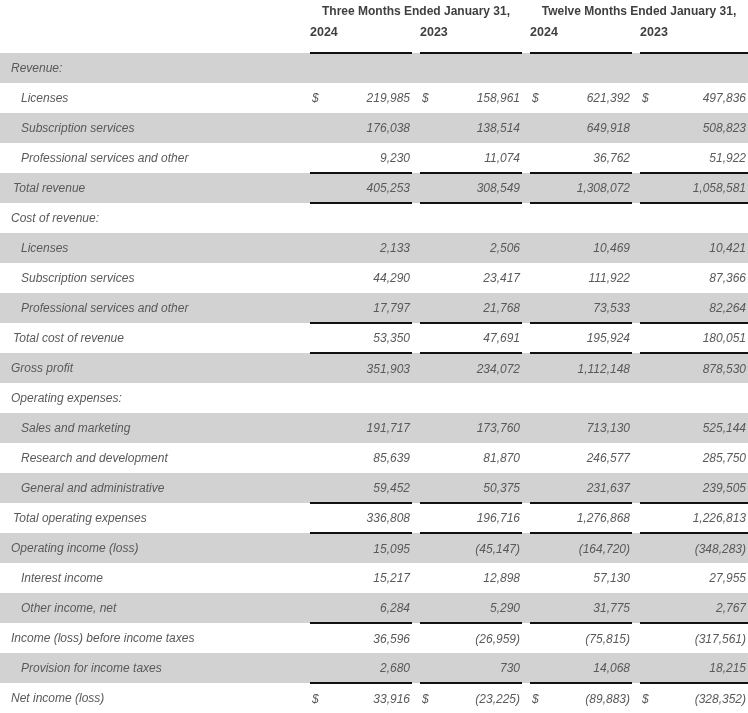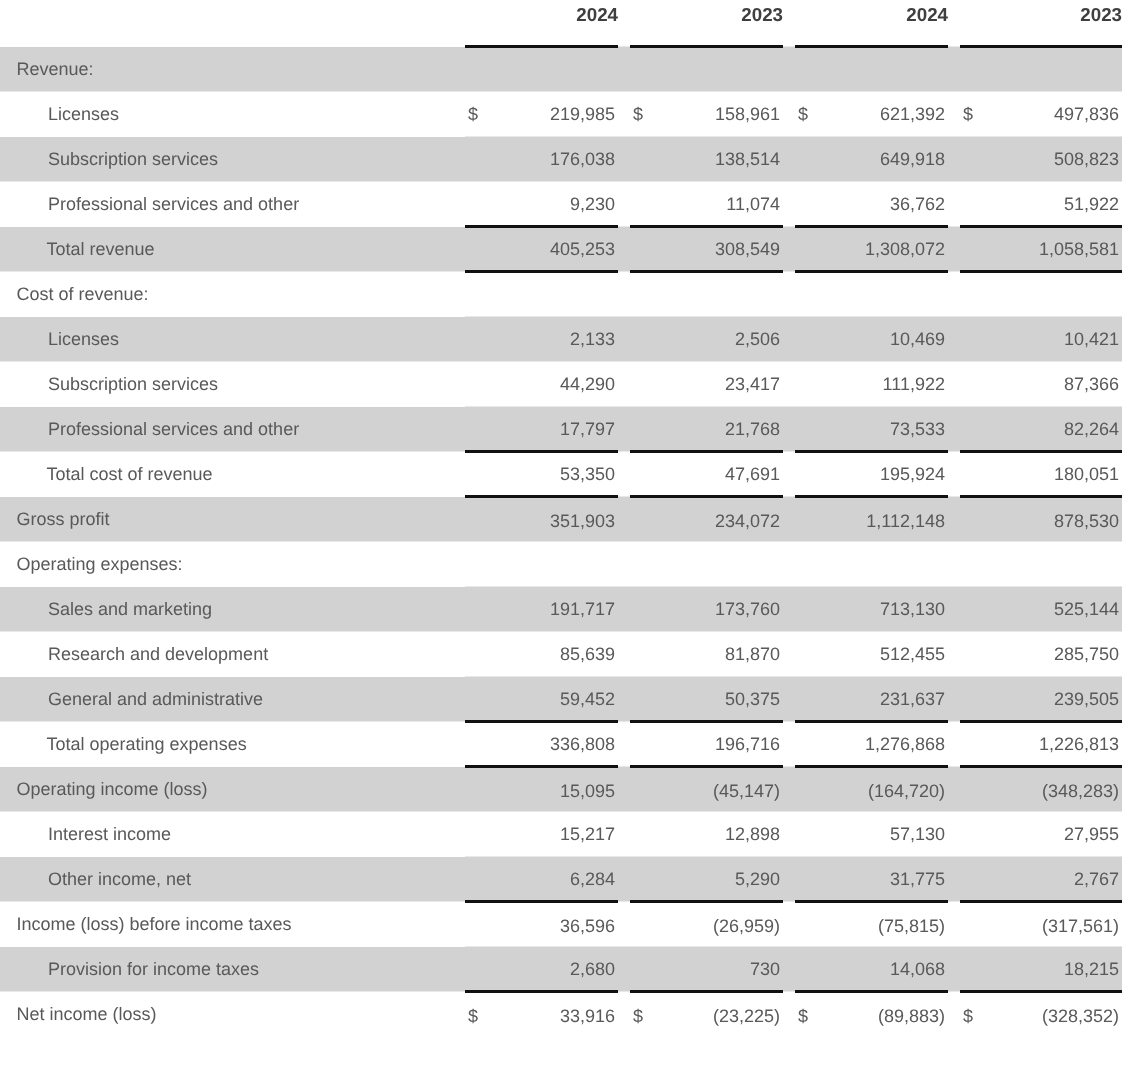--- a/index.html
+++ b/index.html
@@ -3,26 +3,26 @@
 <meta charset="utf-8">
 <style>
   html,body { margin:0; padding:0; background:#ffffff; }
   body { width:748px; font-family:"Liberation Sans", sans-serif; }
   :root { --shade:#d2d2d2; --text:#595959; --hdr:#3f3f3f; --rule:#111111; }
   table { border-collapse:collapse; table-layout:fixed; width:748px; }
   th, td { padding:0; margin:0; font-weight:normal; }
   thead .group-row { height:22px; }
   thead .year-row { height:31px; }
   .group { font-weight:bold; color:var(--hdr); font-size:12px; text-align:center; vertical-align:top; padding-top:4px; white-space:nowrap; }
-  .year { font-weight:bold; color:var(--hdr); font-size:12.5px; text-align:right; vertical-align:top; padding-top:3px; border-bottom:2px solid var(--rule); }
-  tbody tr { height:30px; }
+  .year { font-weight:bold; color:var(--hdr); font-size:12.5px; text-align:left; vertical-align:top; padding-top:3px; border-bottom:2px solid var(--rule); }
+  tbody tr { height:30px;font-style:italic; }
   .label-cell { color:var(--text); font-size:12px; vertical-align:middle; white-space:nowrap; overflow:hidden; }
   .indent-0 { padding-left:11px; }
-  .indent-1 { padding-left:32px; }
-  .indent-2 { padding-left:31px; }
+  .indent-1 { padding-left:21px; }
+  .indent-2 { padding-left:13px; }
   .value-cell { vertical-align:middle; }
   .value-cell .inner { display:flex; justify-content:space-between; align-items:center; padding:0 2px; font-size:12px; color:var(--text); }
   .num { text-align:right; white-space:nowrap; }
   .shaded td { background:var(--shade); }
   .bt { border-top:2px solid var(--rule); }
   .bb { border-bottom:2px solid var(--rule); }
 </style>
 </head>
 <body>
 
@@ -31,20 +31,26 @@
     <col style="width:310px">
     <col style="width:102px">
       <col style="width:8px">
     <col style="width:102px">
       <col style="width:8px">
     <col style="width:102px">
       <col style="width:8px">
     <col style="width:108px">
   </colgroup>
   <thead>
+    <tr class="group-row">
+      <th></th>
+      <th class="group" colspan="3">Three Months Ended January 31,</th>
+      <th></th>
+      <th class="group" colspan="3">Twelve Months Ended January 31,</th>
+    </tr>
     <tr class="year-row">
       <th></th>
       <th class="year">2024</th>
       <th></th>
       <th class="year">2023</th>
       <th></th>
       <th class="year">2024</th>
       <th></th>
       <th class="year">2023</th>
     </tr>
@@ -452,21 +458,21 @@
     <td class="value-cell">
           <div class="inner">
             <span class="dollar"></span>
             <span class="num">81,870</span>
           </div>
         </td>
     <td class="gap"></td>
     <td class="value-cell">
           <div class="inner">
             <span class="dollar"></span>
-            <span class="num">512,455</span>
+            <span class="num">246,577</span>
           </div>
         </td>
     <td class="gap"></td>
     <td class="value-cell">
           <div class="inner">
             <span class="dollar"></span>
             <span class="num">285,750</span>
           </div>
         </td>
   </tr>

